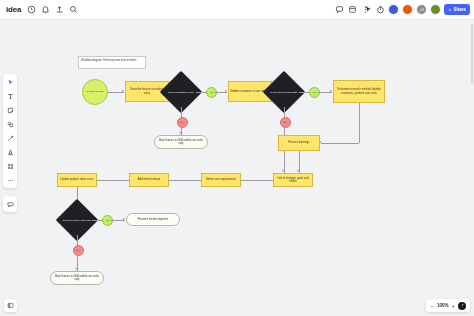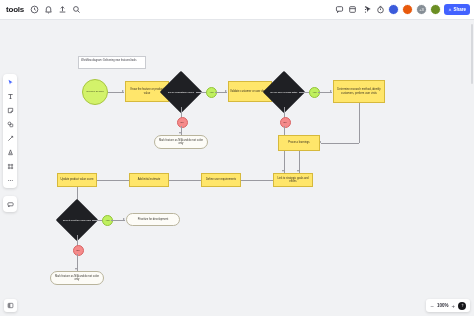--- a/index.html
+++ b/index.html
@@ -63,21 +63,21 @@
   .br .dotb{width:8px;height:8px;border-radius:50%;background:#16161a;display:flex;align-items:center;justify-content:center;}
   .br .dotb svg{width:5px;height:5px;}
   .scrollv{position:absolute;right:1px;top:24px;width:2px;height:60px;background:#d7d9dd;border-radius:2px;}
 </style>
 </head>
 <body>
 
 <div class="app">
 
   <div class="topbar">
-    <div class="brand">tools</div>
+    <div class="brand">idea</div>
     <div class="tb-left">
       <span class="ic">
         <svg viewBox="0 0 16 16" fill="none" stroke="currentColor" stroke-width="1.4">
             <circle cx="8" cy="8" r="6"></circle>
             <path d="M8 4.8V8l2.2 1.4"></path>
           </svg>
       </span>
       <span class="ic">
         <svg viewBox="0 0 16 16" fill="none" stroke="currentColor" stroke-width="1.4">
             <path d="M4 11V7a4 4 0 0 1 8 0v4l1 1.5H3L4 11z"></path>

